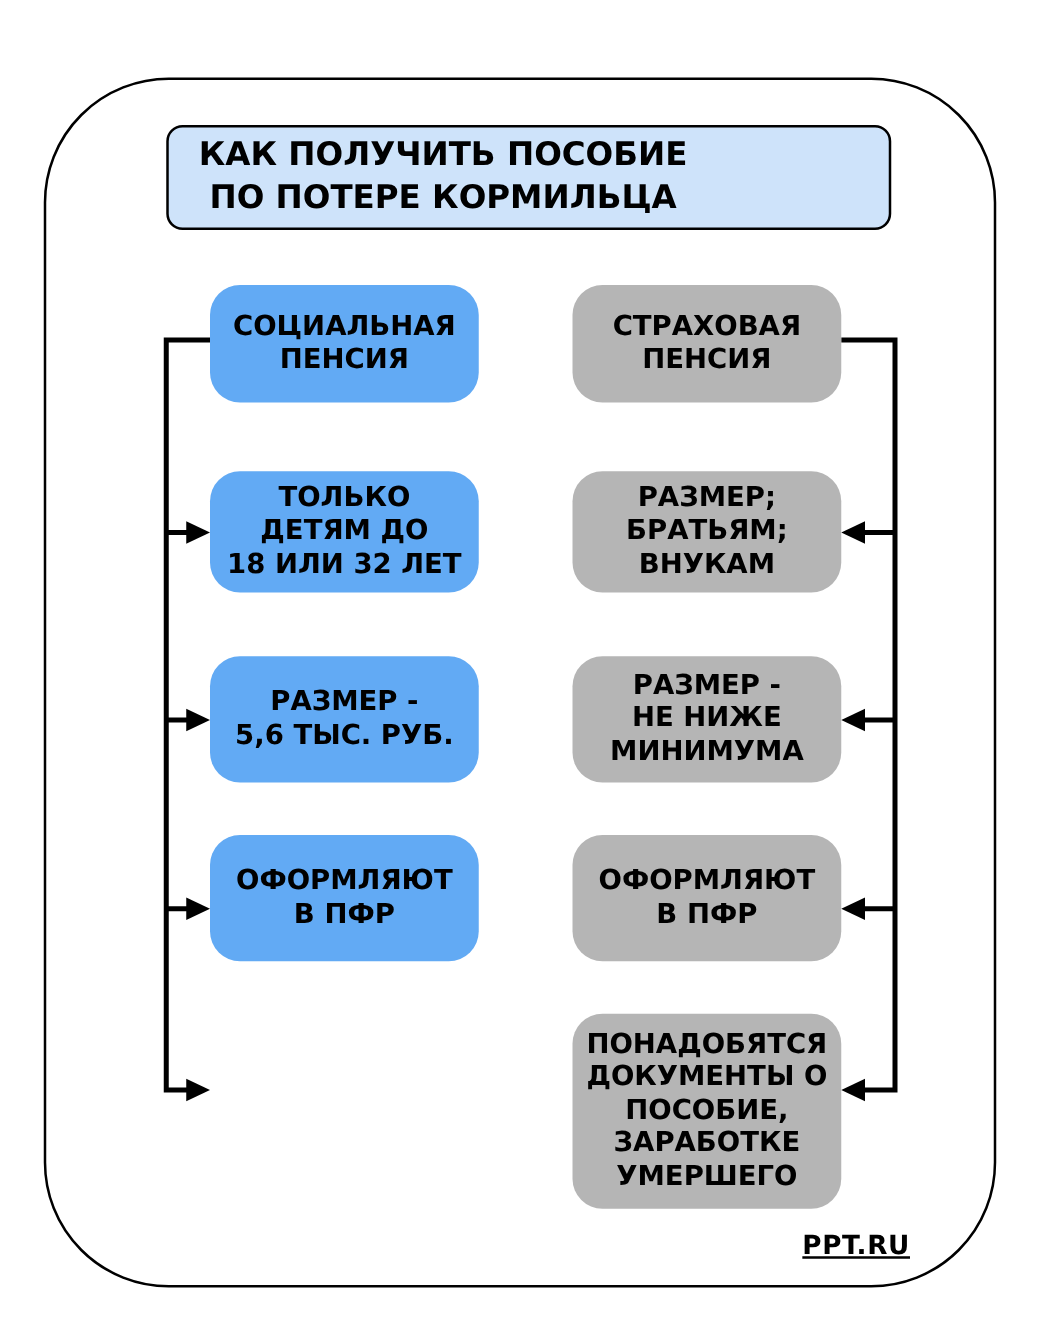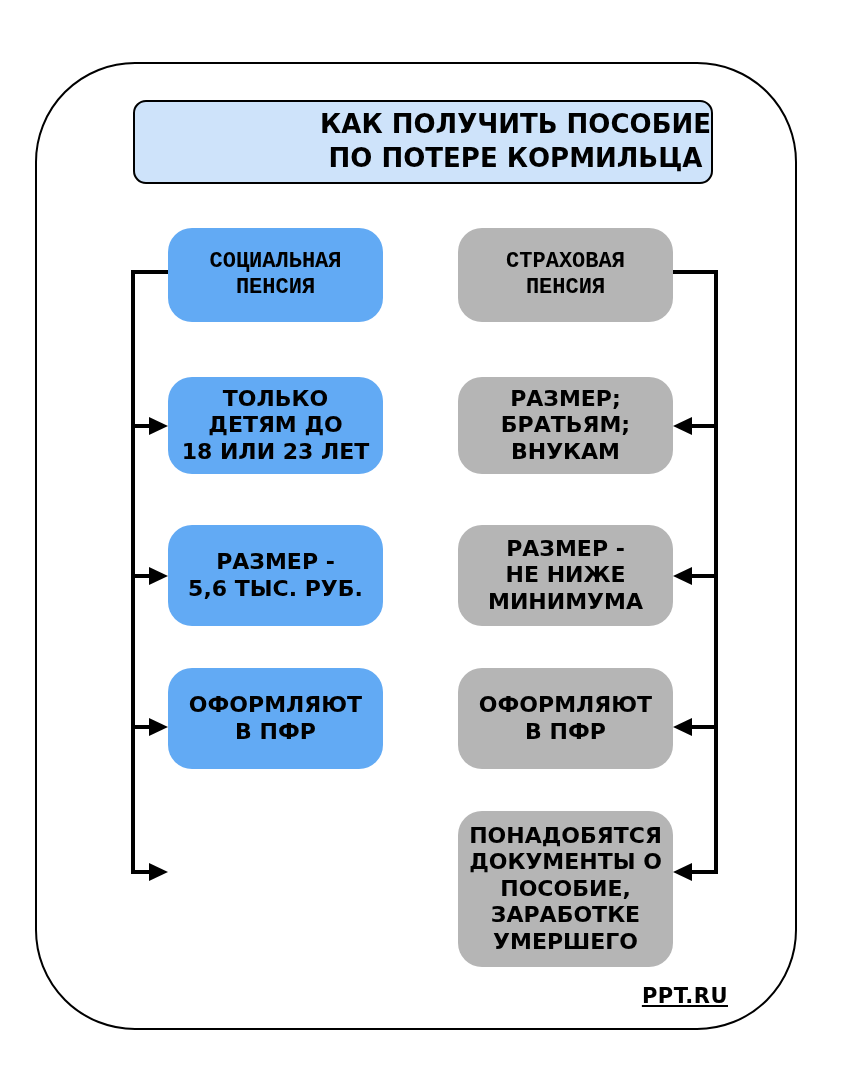--- a/index.html
+++ b/index.html
@@ -14,37 +14,37 @@
     font-family:"DejaVu Sans","Liberation Sans",sans-serif;color:#000;
   }
   .outer-frame{
     position:absolute;left:35px;top:62px;width:762px;height:968px;
     border:2px solid var(--outline);border-radius:100px;box-sizing:border-box;
     background:transparent;
   }
   .title-box{
     position:absolute;left:133px;top:100px;width:580px;height:84px;
     background:var(--title-fill);border:2px solid var(--outline);border-radius:13px;
-    box-sizing:border-box;display:flex;align-items:center;justify-content:flex-end;padding-left:24px;
+    box-sizing:border-box;display:flex;align-items:center;justify-content:flex-start;padding-left:24px;
   }
   .title-text{
     font-size:26px;font-weight:bold;text-align:center;line-height:1.3;white-space:pre-line;
   }
   .connectors{position:absolute;left:0;top:0;width:845px;height:1074px;}
   .connectors path{stroke:var(--outline);stroke-width:4;fill:none;}
   .connectors polygon{fill:var(--outline);stroke:none;}
   .box{
     position:absolute;width:215px;border-radius:24px;box-sizing:border-box;
     display:flex;align-items:center;justify-content:center;
     text-align:center;font-weight:bold;font-size:22px;line-height:1.2;
     white-space:pre-line;padding:6px 8px;
   }
   .box.blue{left:168px;background:var(--left-box-fill);}
   .box.gray{left:458px;background:var(--right-box-fill);}
-  .r1{top:228px;height:94px;font-family:Liberation Mono, monospace;}
+  .r1{top:228px;height:94px;}
   .r2{top:377px;height:97px;}
   .r3{top:525px;height:101px;}
   .r4{top:668px;height:101px;}
   .r5{top:811px;height:156px;}
   .watermark{
     position:absolute;left:598px;top:984px;width:130px;text-align:right;
     font-size:21px;font-weight:bold;letter-spacing:0.5px;text-decoration:underline;
   }
 </style>
 </head>
@@ -79,21 +79,21 @@
       <polygon points="673,576 692,567 692,585"></polygon>
       <polygon points="673,727 692,718 692,736"></polygon>
       <polygon points="673,872 692,863 692,881"></polygon>
     </g>
   </svg>
 
   <div class="box blue r1">СОЦИАЛЬНАЯ
 ПЕНСИЯ</div>
   <div class="box blue r2">ТОЛЬКО
 ДЕТЯМ ДО
-18 ИЛИ 23 ЛЕТ</div>
+18 ИЛИ 32 ЛЕТ</div>
   <div class="box blue r3">РАЗМЕР -
 5,6 ТЫС. РУБ.</div>
   <div class="box blue r4">ОФОРМЛЯЮТ
 В ПФР</div>
 
   <div class="box gray r1">СТРАХОВАЯ
 ПЕНСИЯ</div>
   <div class="box gray r2">РАЗМЕР;
 БРАТЬЯМ;
 ВНУКАМ</div>

